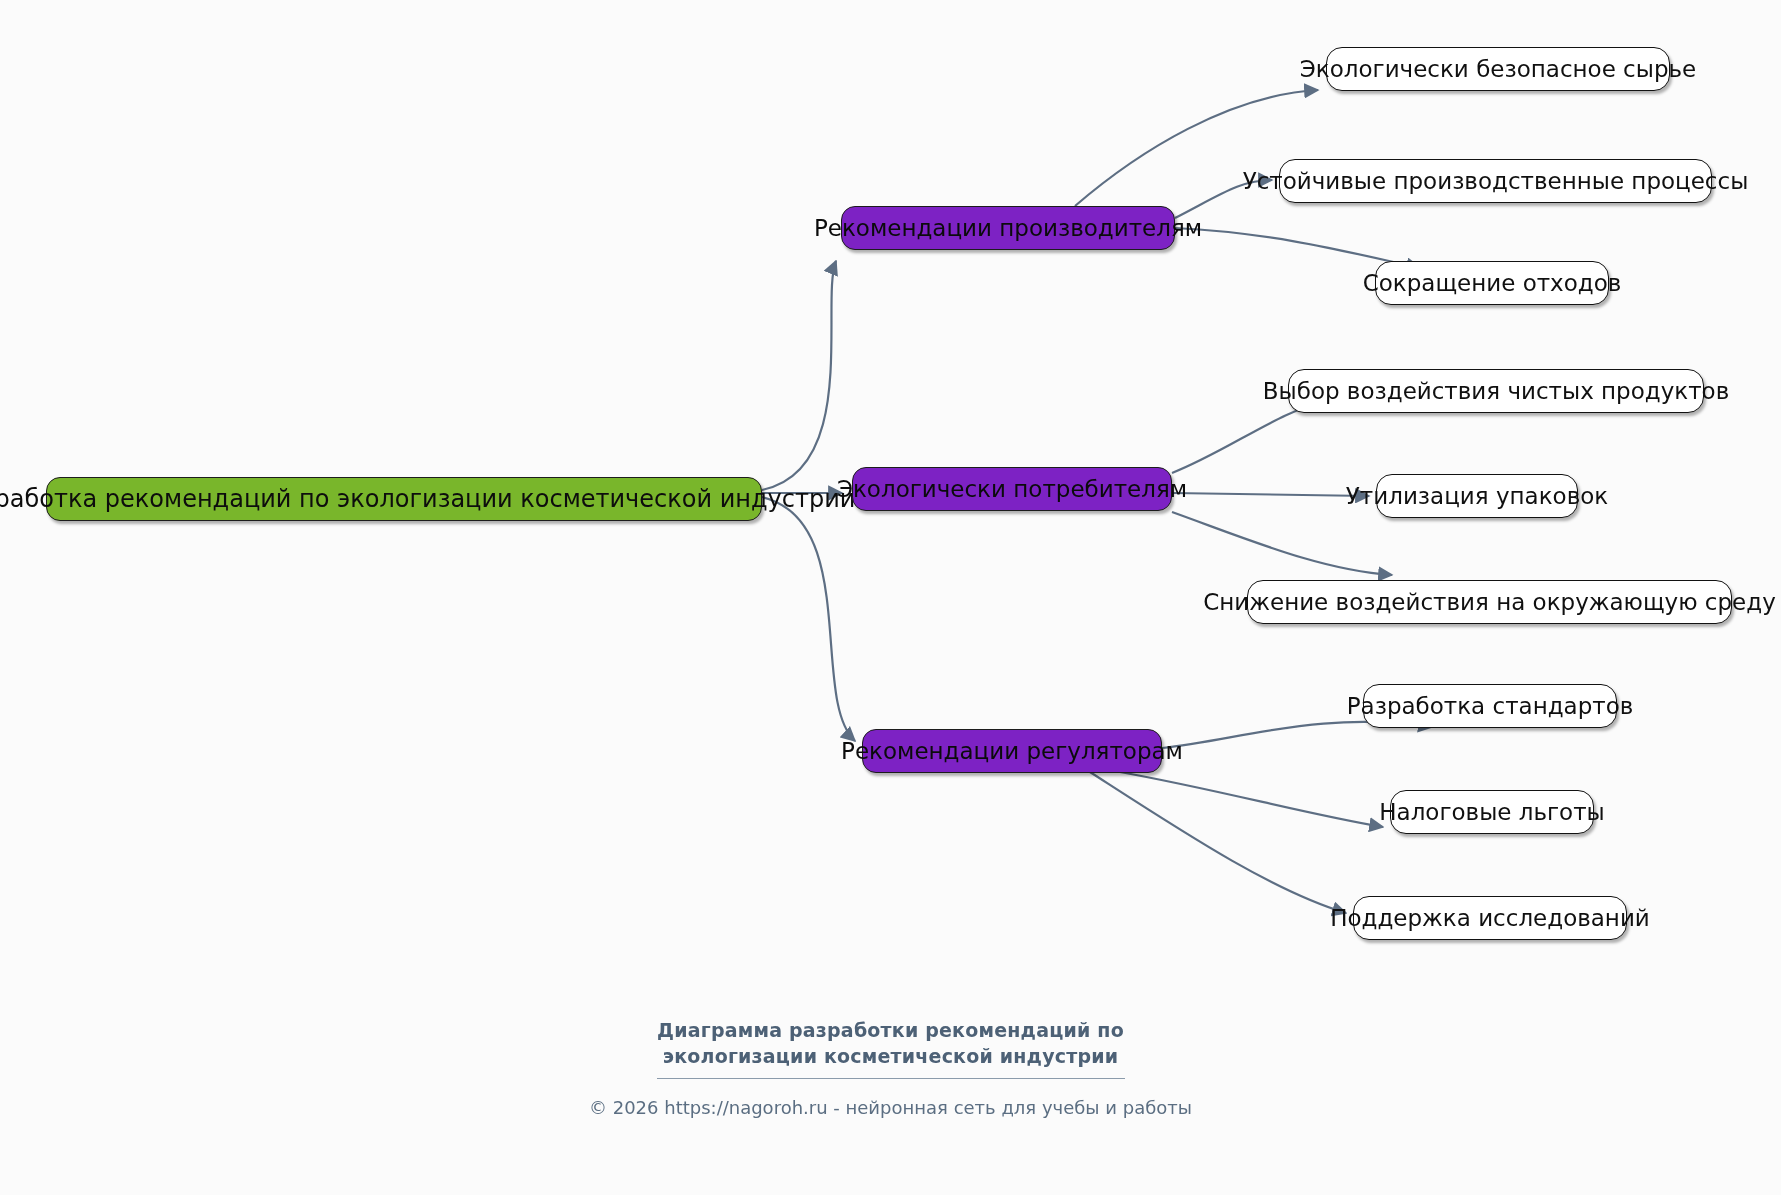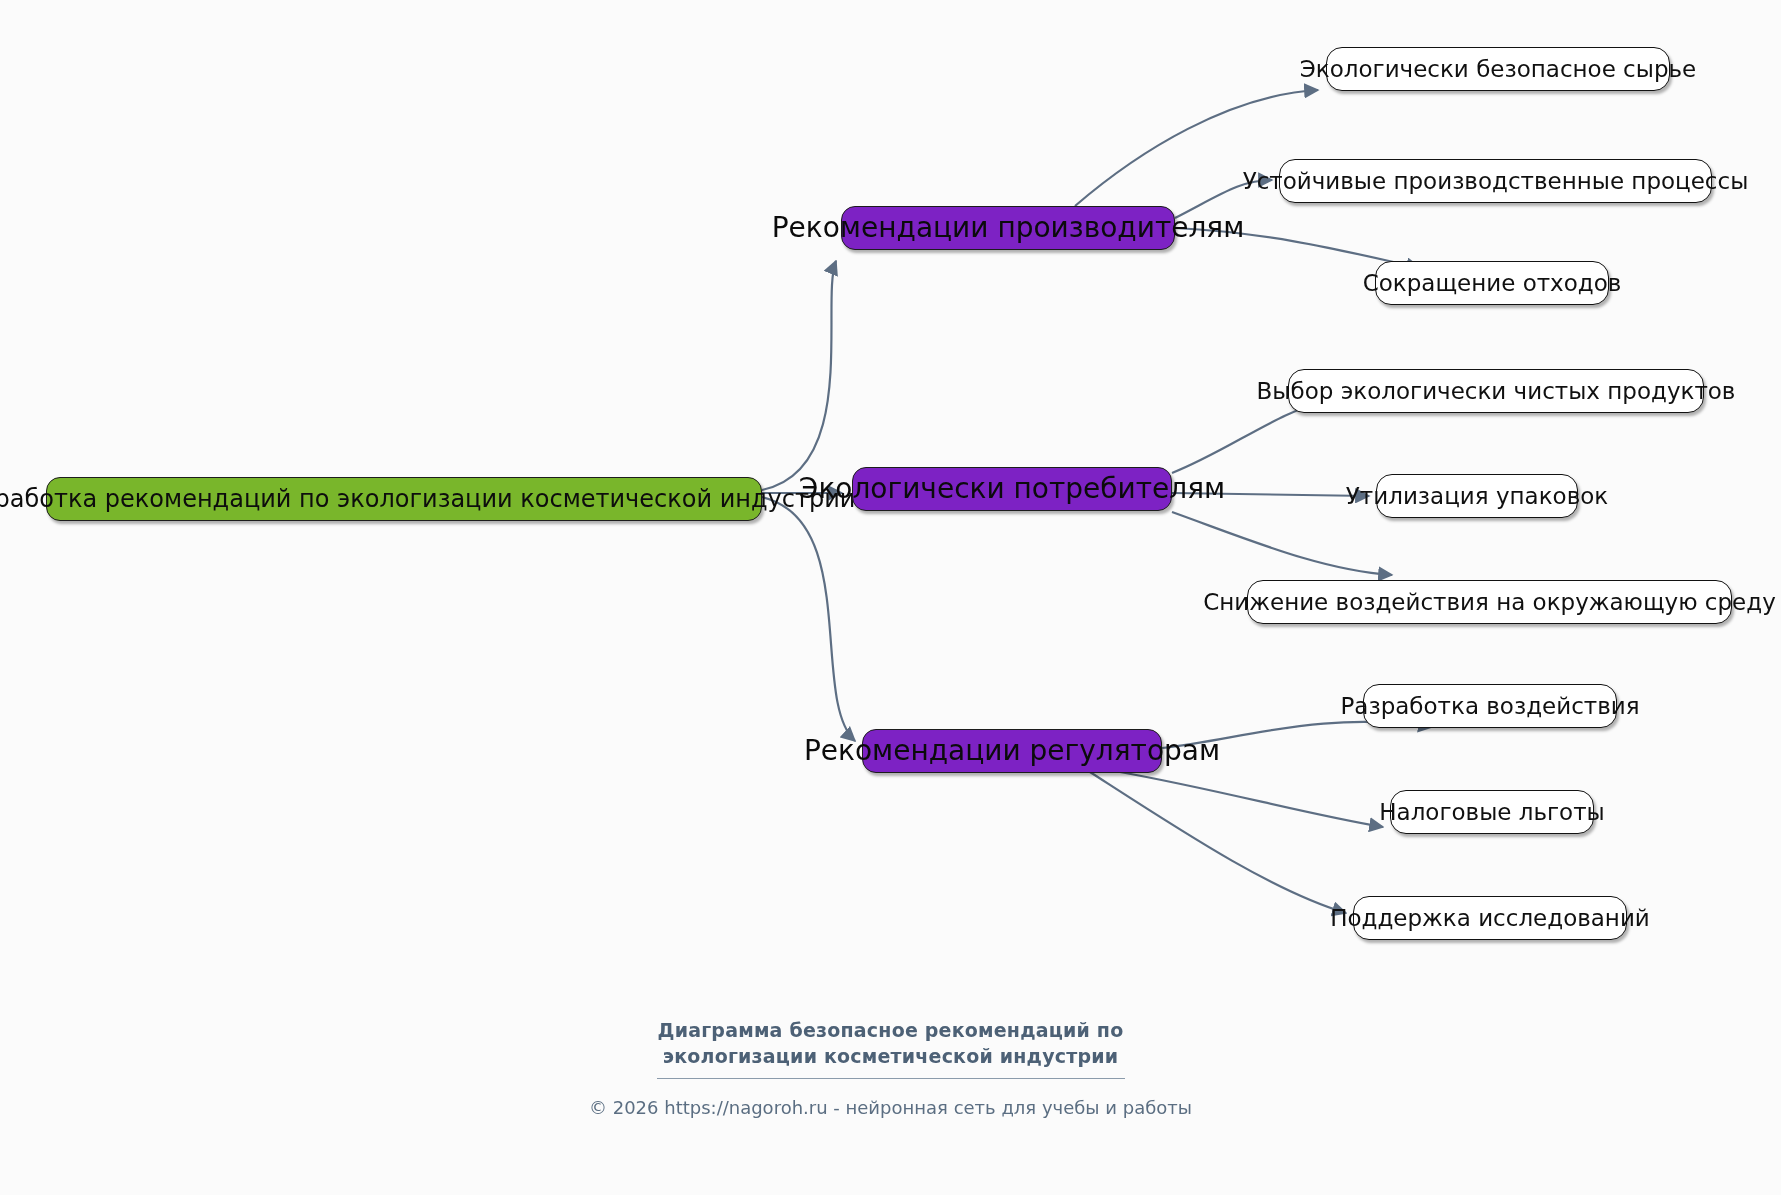--- a/index.html
+++ b/index.html
@@ -43,21 +43,21 @@
     border: 1.6px solid #1c1c1c;
     color: #0d0d0d;
     font-size: 24px;
     padding: 0 18px;
     height: 44px;
   }
   .node-branch {
     background: #7d22c4;
     border: 1.6px solid #1c1c1c;
     color: #0b0b0b;
-    font-size: 28px;
+    font-size: 23px;
     padding: 4px 18px;
     height: 44px;
   }
   .node-leaf {
     background: #ffffff;
     border: 1.8px solid #121212;
     color: #101010;
     font-size: 23px;
     padding: 0 10px;
     height: 44px;
@@ -142,44 +142,44 @@
     <span>Устойчивые производственные процессы</span>
   </div>
   <div class="node node-leaf" style="left:1375px; top:261px; width:234px;">
     <span>Сокращение отходов</span>
   </div>
 
   <div class="node node-branch" style="left:852px; top:467px; width:320px;">
     <span>Экологически потребителям</span>
   </div>
   <div class="node node-leaf" style="left:1288px; top:369px; width:416px;">
-    <span>Выбор экологически чистых продуктов</span>
+    <span>Выбор воздействия чистых продуктов</span>
   </div>
   <div class="node node-leaf" style="left:1376px; top:474px; width:202px;">
     <span>Утилизация упаковок</span>
   </div>
   <div class="node node-leaf" style="left:1247px; top:580px; width:485px;">
     <span>Снижение воздействия на окружающую среду</span>
   </div>
 
   <div class="node node-branch" style="left:862px; top:729px; width:300px;">
     <span>Рекомендации регуляторам</span>
   </div>
   <div class="node node-leaf" style="left:1363px; top:684px; width:254px;">
-    <span>Разработка воздействия</span>
+    <span>Разработка стандартов</span>
   </div>
   <div class="node node-leaf" style="left:1390px; top:790px; width:204px;">
     <span>Налоговые льготы</span>
   </div>
   <div class="node node-leaf" style="left:1353px; top:896px; width:274px;">
     <span>Поддержка исследований</span>
   </div>
 
   <div id="caption">
-    <span class="cap-line1">Диаграмма безопасное рекомендаций по</span>
+    <span class="cap-line1">Диаграмма разработки рекомендаций по</span>
     <span class="cap-line2">экологизации косметической индустрии</span>
   </div>
 
   <div id="divider"></div>
 
   <div id="copyright">© 2026 https://nagoroh.ru - нейронная сеть для учебы и работы</div>
 
 </div>
 
 </body></html>

